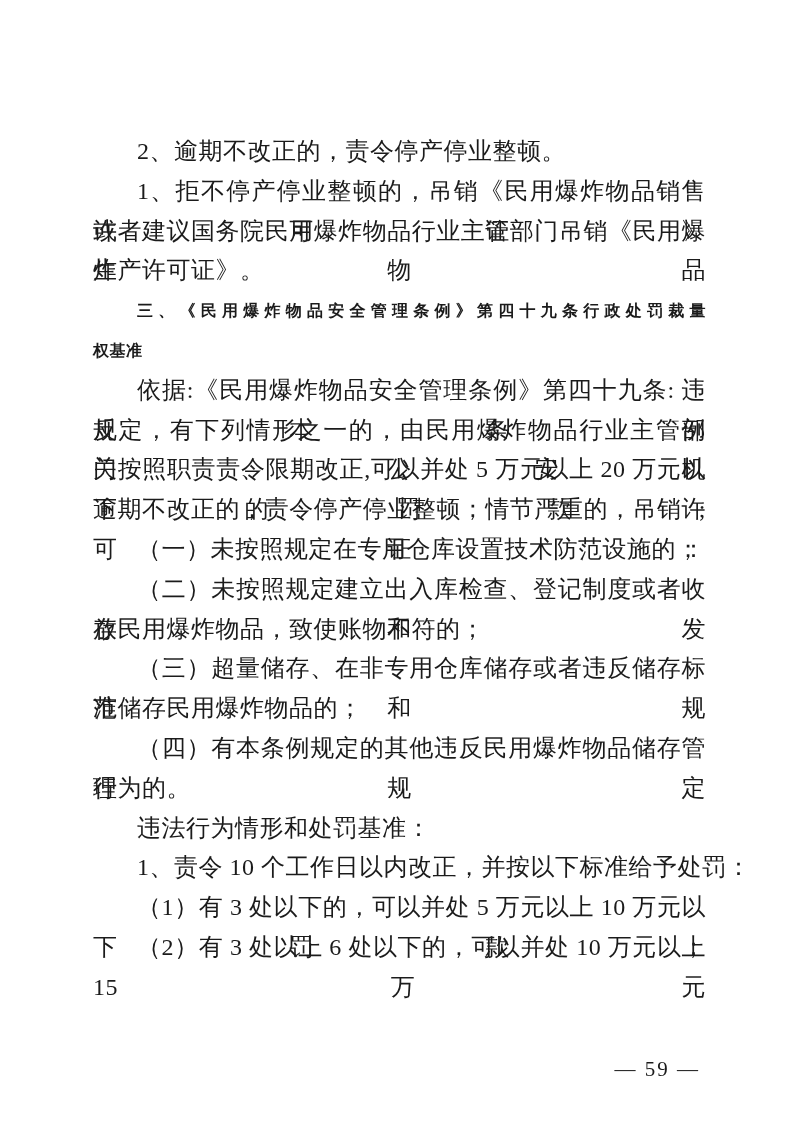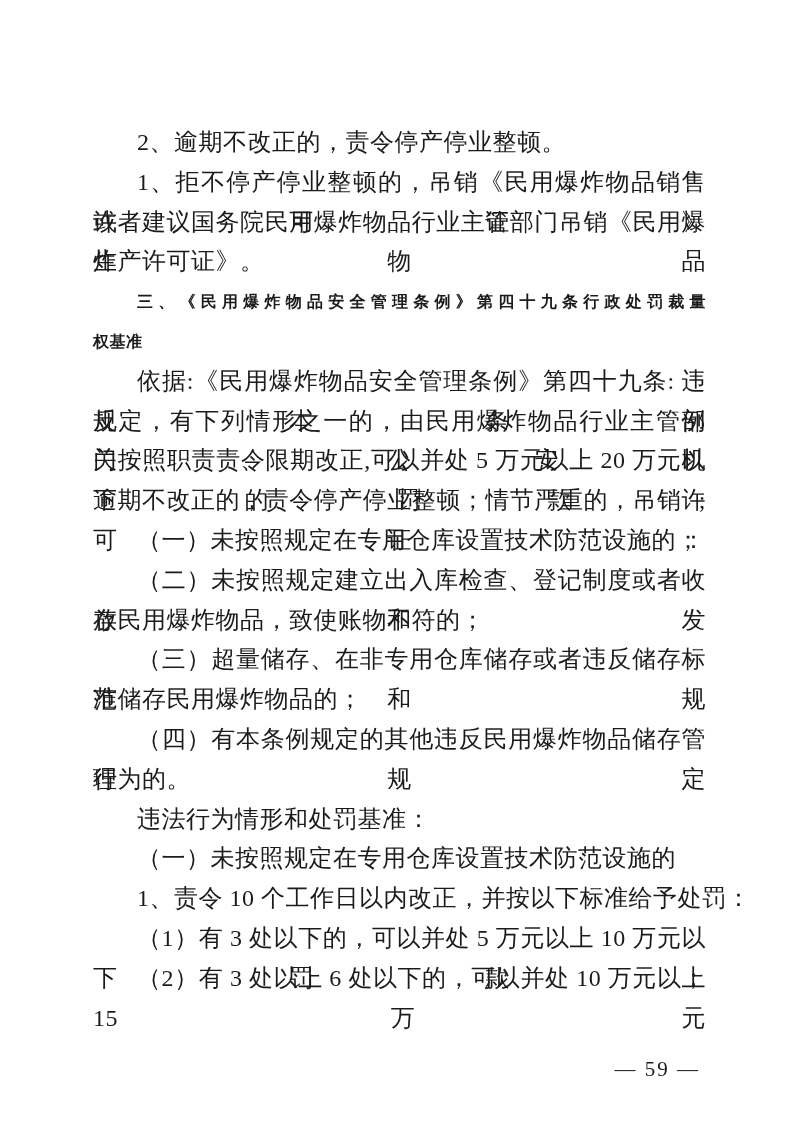--- a/index.html
+++ b/index.html
@@ -12,21 +12,21 @@
     width: 793px;
     height: 1122px;
     background: #ffffff;
     overflow: hidden;
     font-family: "Liberation Serif", serif;
     color: #1b1b1b;
   }
   .content {
     position: absolute;
     left: 93px;
-    top: 123px;
+    top: 132px;
     width: 613px;
   }
   .line {
     font-size: 24px;
     line-height: 39.8px;
     height: 39.8px;
     letter-spacing: 0.5px;
     white-space: nowrap;
     color: #1b1b1b;
   }
@@ -73,19 +73,18 @@
       <div class="line just">关按照职责责令限期改正,可以并处 5 万元以上 20 万元以下的罚款;</div>
       <div class="line just">逾期不改正的，责令停产停业整顿；情节严重的，吊销许可证：</div>
       <div class="line ind">（一）未按照规定在专用仓库设置技术防范设施的；</div>
       <div class="line ind just">（二）未按照规定建立出入库检查、登记制度或者收存和发</div>
       <div class="line">放民用爆炸物品，致使账物不符的；</div>
       <div class="line ind just">（三）超量储存、在非专用仓库储存或者违反储存标准和规</div>
       <div class="line">范储存民用爆炸物品的；</div>
       <div class="line ind just">（四）有本条例规定的其他违反民用爆炸物品储存管理规定</div>
       <div class="line">行为的。</div>
       <div class="line ind">违法行为情形和处罚基准：</div>
-      <div class="line ind">（一）未按照规定在专用仓库设置技术防范设施的</div>
       <div class="line ind">1、责令 10 个工作日以内改正，并按以下标准给予处罚：</div>
       <div class="line ind just">（1）有 3 处以下的，可以并处 5 万元以上 10 万元以下罚款；</div>
       <div class="line ind just">（2）有 3 处以上 6 处以下的，可以并处 10 万元以上 15 万元</div>
     </div>
   <div class="footer">— 59 —</div>
 </div>
 
 </body></html>

